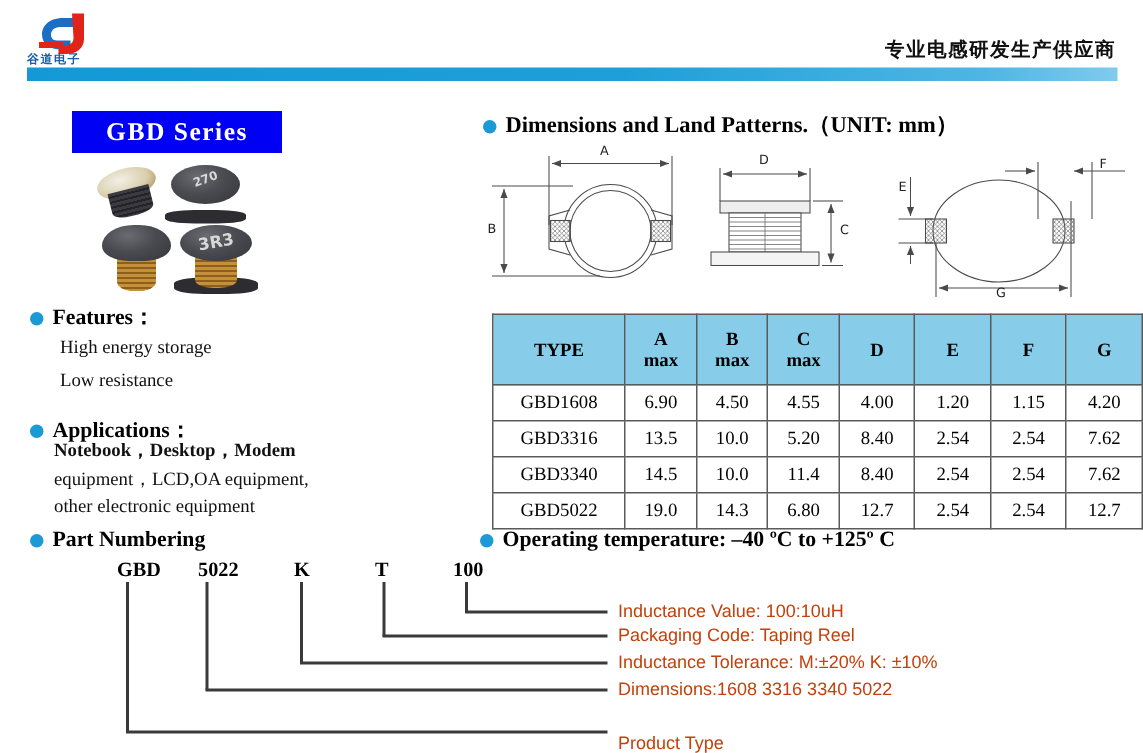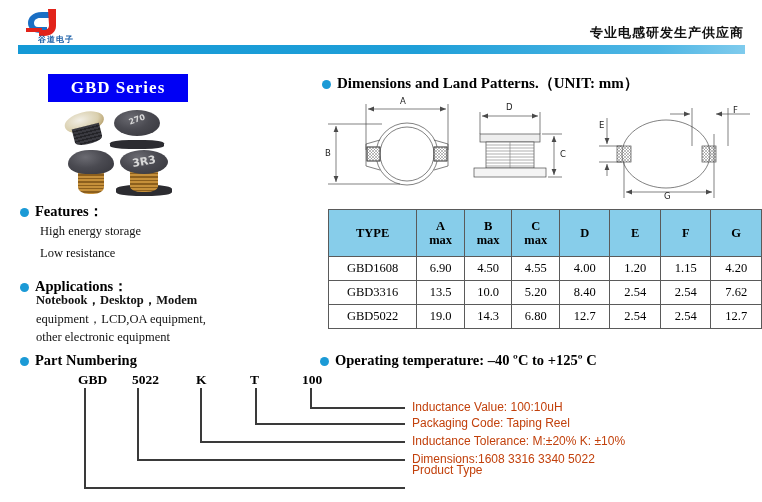--- a/index.html
+++ b/index.html
@@ -8,21 +8,21 @@
     background:#ffffff;
     font-family:"Liberation Serif", serif;
     color:#111;
     position:relative;
     overflow:hidden;
   }
   .page{position:absolute;left:0;top:0;width:762px;height:502px;}
 
   
   .logo-wrap{position:absolute;left:20px;top:6px;width:70px;height:40px;}
-  .logo-cn{position:absolute;left:18px;top:34px;width:76px;text-align:center;
+  .logo-cn{position:absolute;left:18px;top:34px;width:76px;
            font-family:"DejaVu Sans", sans-serif;font-size:8px;color:#1a5fa8;
            letter-spacing:1px;white-space:nowrap;font-weight:bold;}
   .slogan{position:absolute;right:18px;top:24px;font-family:"DejaVu Sans", sans-serif;
           font-size:13px;font-weight:bold;color:#111;letter-spacing:1px;white-space:nowrap;}
   .header-bar{position:absolute;left:18px;top:45px;width:727px;height:9px;
      background:linear-gradient(90deg,#1499d6 0%, #1f9fd8 55%, #4fb6e4 88%, #7fcbed 100%);}
 
   
   .bullet{display:inline-block;width:9px;height:9px;border-radius:50%;
      background:#1b9ad6;vertical-align:middle;margin-right:6px;}
@@ -285,20 +285,30 @@
         <td>GBD3316</td>
         <td>13.5</td>
         <td>10.0</td>
         <td>5.20</td>
         <td>8.40</td>
         <td>2.54</td>
         <td>2.54</td>
         <td>7.62</td>
       </tr>
       <tr>
+        <td>GBD3340</td>
+        <td>14.5</td>
+        <td>10.0</td>
+        <td>11.4</td>
+        <td>8.40</td>
+        <td>2.54</td>
+        <td>2.54</td>
+        <td>7.62</td>
+      </tr>
+      <tr>
         <td>GBD5022</td>
         <td>19.0</td>
         <td>14.3</td>
         <td>6.80</td>
         <td>12.7</td>
         <td>2.54</td>
         <td>2.54</td>
         <td>12.7</td>
       </tr>
     </tbody>
@@ -326,15 +336,15 @@
   <div class="ln-v" style="left:137px;top:388px;height:72px;"></div>
   <div class="ln-h" style="left:137px;top:459px;width:268px;"></div>
 
   <div class="ln-v" style="left:84px;top:388px;height:100px;"></div>
   <div class="ln-h" style="left:84px;top:487px;width:321px;"></div>
 
   <div class="leg-txt" style="left:412px;top:400px;">Inductance Value:    100:10uH</div>
   <div class="leg-txt" style="left:412px;top:416px;">Packaging Code: Taping Reel</div>
   <div class="leg-txt" style="left:412px;top:434px;">Inductance Tolerance: M:±20% K:  ±10%</div>
   <div class="leg-txt" style="left:412px;top:452px;">Dimensions:1608 3316 3340 5022</div>
-  <div class="leg-txt" style="left:412px;top:463px;">Product Type</div>
+  <div class="leg-txt" style="left:412px;top:488px;">Product Type</div>
 
 </div>
 
 </body></html>

